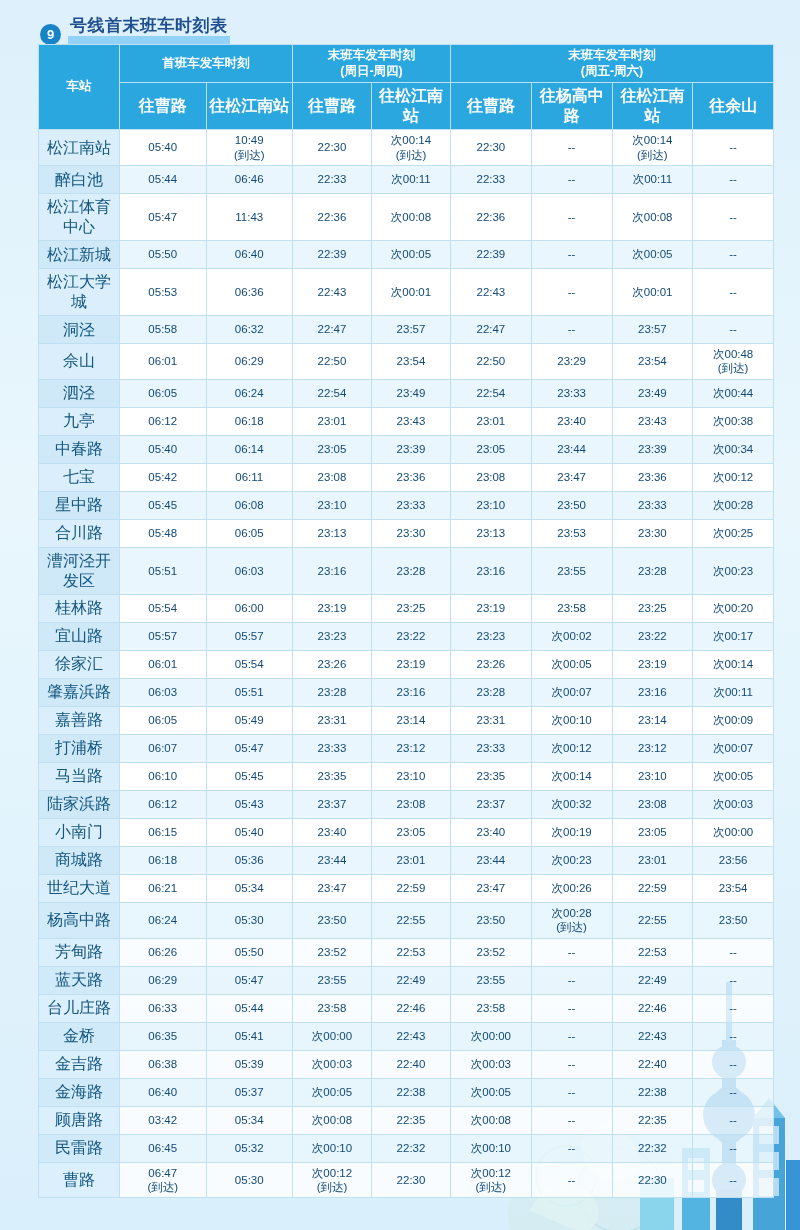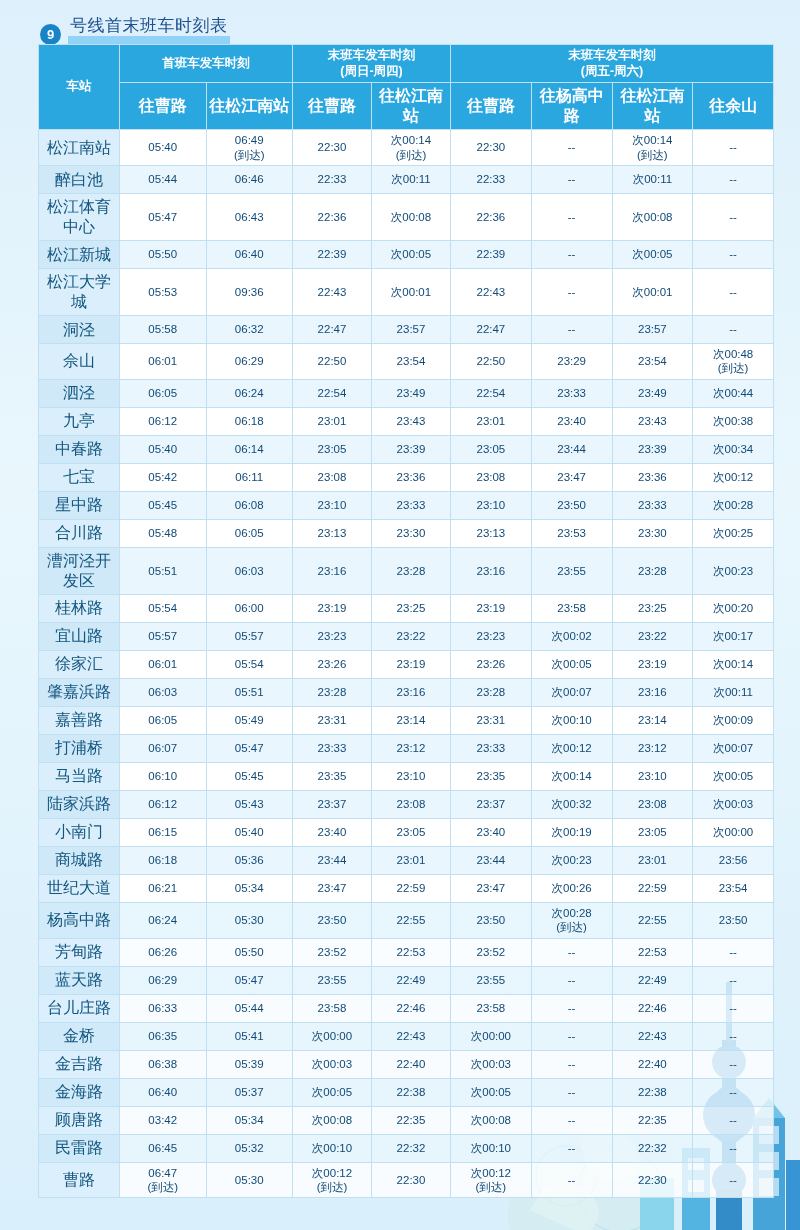--- a/index.html
+++ b/index.html
@@ -44,21 +44,21 @@
     background: #1884c7;
     color: #fff;
     font-size: 13px;
     font-weight: bold;
     display: flex;
     align-items: center;
     justify-content: center;
   }
   .title {
     font-size: 17px;
-    font-weight: normal;
+    font-weight: bold;
     color: #1f4f8f;
     letter-spacing: .5px;
     background: linear-gradient(180deg, rgba(140,205,240,.0) 55%, rgba(120,200,245,.75) 55%);
     padding: 0 2px 17px 2px;
   }
   .table-wrap {
     position: absolute;
     left: 38px;
     top: 44px;
     width: 724px;
@@ -181,21 +181,21 @@
           <th class="sub" style="width:82px">往杨高中路</th>
           <th class="sub" style="width:92px">往松江南站</th>
           <th class="sub" style="width:72px">往余山</th>
         </tr>
       </thead>
       <tbody id="tbody">
           <tr>
             <td class="station">松江南站</td>
             <td>05:40</td>
             <td class="multiline">
-              <span class="cellsub">06:49</span>
+              <span class="cellsub">10:49</span>
               <span class="cellsub">(到达)</span>
             </td>
             <td>22:30</td>
             <td class="multiline">
               <span class="cellsub">次00:14</span>
               <span class="cellsub">(到达)</span>
             </td>
             <td>22:30</td>
             <td>--</td>
             <td class="multiline">
@@ -211,21 +211,21 @@
             <td>22:33</td>
             <td>次00:11</td>
             <td>22:33</td>
             <td>--</td>
             <td>次00:11</td>
             <td>--</td>
           </tr>
           <tr>
             <td class="station">松江体育中心</td>
             <td>05:47</td>
-            <td>06:43</td>
+            <td>11:43</td>
             <td>22:36</td>
             <td>次00:08</td>
             <td>22:36</td>
             <td>--</td>
             <td>次00:08</td>
             <td>--</td>
           </tr>
           <tr class="alt">
             <td class="station">松江新城</td>
             <td>05:50</td>
@@ -233,21 +233,21 @@
             <td>22:39</td>
             <td>次00:05</td>
             <td>22:39</td>
             <td>--</td>
             <td>次00:05</td>
             <td>--</td>
           </tr>
           <tr>
             <td class="station">松江大学城</td>
             <td>05:53</td>
-            <td>09:36</td>
+            <td>06:36</td>
             <td>22:43</td>
             <td>次00:01</td>
             <td>22:43</td>
             <td>--</td>
             <td>次00:01</td>
             <td>--</td>
           </tr>
           <tr class="alt">
             <td class="station">洞泾</td>
             <td>05:58</td>

